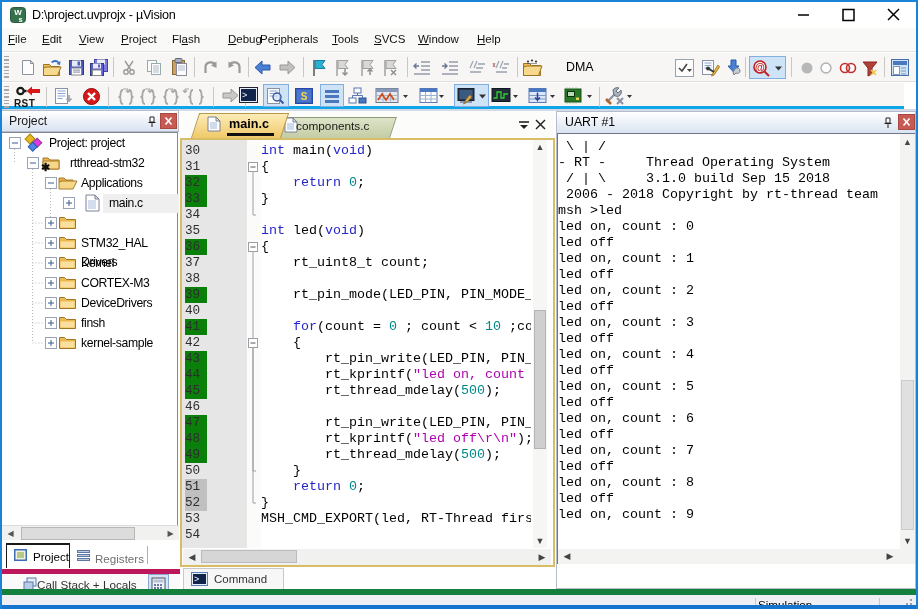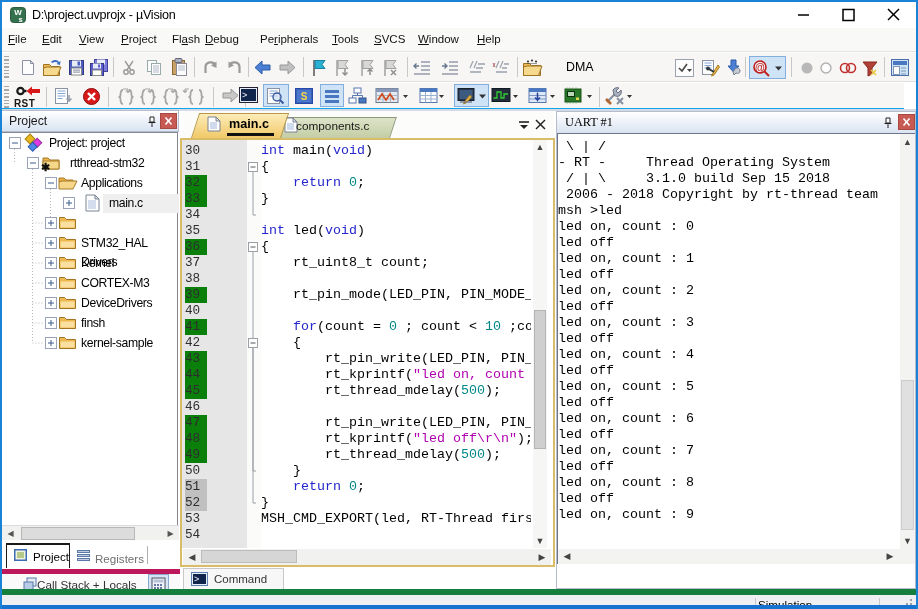--- a/index.html
+++ b/index.html
@@ -9,21 +9,21 @@
 .abs { position:absolute; }
 
 #titlebar { left:2px; top:0; width:914px; height:28px; background:#fff; }
 #titletext { left:32px; top:8px; font-size:12.6px; letter-spacing:-0.25px; color:#000; }
 
 #menubar { left:2px; top:28px; width:914px; height:24px; background:#f9f9f8; border-bottom:1px solid #e3e3e3; font-size:11.5px; color:#111; }
 .mi { position:absolute; top:5px; }
 .mi u { text-decoration:underline; }
 
 #tb1 { left:2px; top:53px; width:914px; height:29px; background:#f7f6f4; border-bottom:1px solid #e0dfdd; }
-#tb2 { left:2px; top:83px; width:902px; height:26px; background:#f7f6f4; border-bottom:1px solid #0ea5e9; }
+#tb2 { left:2px; top:83px; width:902px; height:26px; background:#f7f6f4; border-bottom:3px solid #0ea5e9; }
 .grip { position:absolute; left:2px; top:3px; width:5px; height:22px; background-image:repeating-linear-gradient(#a8a8a8 0 1.4px, transparent 1.4px 3.4px); }
 .tsep { position:absolute; top:4px; width:1px; height:20px; background:#c9c8c6; }
 
 #dock { left:2px; top:109px; width:914px; height:480px; background:#ffffff; }
 
 #lp-header { left:2px; top:110px; width:177px; height:22px; background:linear-gradient(#ffffff,#d9e3f1); border:1px solid #b5bdcc; border-left:none; }
 #lp-header .cap { position:absolute; left:7px; top:3px; font-size:12.3px; color:#1a1a1a; }
 #lp-tree { left:2px; top:132px; width:176px; height:408px; background:#fff; border:1px solid #828790; border-left:none; }
 .trow { position:absolute; font-size:12.2px; letter-spacing:-0.35px; color:#000; }
 
@@ -79,21 +79,21 @@
     <text x="8" y="8" font-size="8" fill="#fff" text-anchor="middle" font-family="Liberation Sans" font-weight="bold">W</text>
     <text x="10.5" y="14.5" font-size="7.5" fill="#fff" text-anchor="middle" font-family="Liberation Sans" font-weight="bold">s</text>
   </svg>
 
   <div id="menubar" class="abs">
     <span class="mi" style="left:6px;"><u>F</u>ile</span>
     <span class="mi" style="left:40px;"><u>E</u>dit</span>
     <span class="mi" style="left:77px;"><u>V</u>iew</span>
     <span class="mi" style="left:119px;"><u>P</u>roject</span>
     <span class="mi" style="left:170px;">Fl<u>a</u>sh</span>
-    <span class="mi" style="left:203px;"><u>D</u>ebug</span>
+    <span class="mi" style="left:226px;"><u>D</u>ebug</span>
     <span class="mi" style="left:258px;">Pe<u>r</u>ipherals</span>
     <span class="mi" style="left:330px;"><u>T</u>ools</span>
     <span class="mi" style="left:372px;"><u>S</u>VCS</span>
     <span class="mi" style="left:416px;"><u>W</u>indow</span>
     <span class="mi" style="left:475px;"><u>H</u>elp</span>
   </div>
 
   <div id="tb1" class="abs">
       <div class="grip"></div>
     <svg style="position:absolute;left:18px;top:6px;" width="16" height="17" viewBox="0 0 16 17">
@@ -785,21 +785,21 @@
     <svg style="position:absolute;left:7px;top:3px;" width="17" height="15" viewBox="0 0 17 15">
       <rect x="0.5" y="0.5" width="16" height="13" fill="#e8eef8" stroke="#6080b0"></rect>
       <rect x="2" y="2" width="13" height="10" fill="#10244c"></rect>
       <text x="3" y="10" font-size="9" fill="#fff" font-family="Liberation Mono">&gt;</text>
     </svg>
     <span style="position:absolute;left:30px;top:4px;font-size:11.5px;color:#333;">Command</span>
   </div>
 
   <div id="uart-outer" class="abs"></div>
   <div id="uart-header" class="abs">
-      <span class="cap" style="position:absolute;left:8px;top:3px;font-size:12.3px;font-family:Liberation Serif, serif;">UART #1</span>
+      <span class="cap" style="position:absolute;left:8px;top:3px;font-size:12.3px;">UART #1</span>
     <svg style="position:absolute;left:324px;top:4px;" width="14" height="14" viewBox="0 0 14 14">
       <g stroke="#222" fill="none">
           <path d="M5 2 L9 2 L9 7 L5 7 Z" fill="#fff"></path>
           <line x1="3.5" y1="7.5" x2="10.5" y2="7.5"></line>
           <line x1="7" y1="8" x2="7" y2="12"></line>
         </g>
     </svg>
     <div style="position:absolute;left:341px;top:2px;width:17px;height:16px;background:#c85a54;border:1px solid #a84840;">
       <svg width="15" height="14" viewBox="0 0 15 14">
           <g stroke="#fff" stroke-width="1.6">

